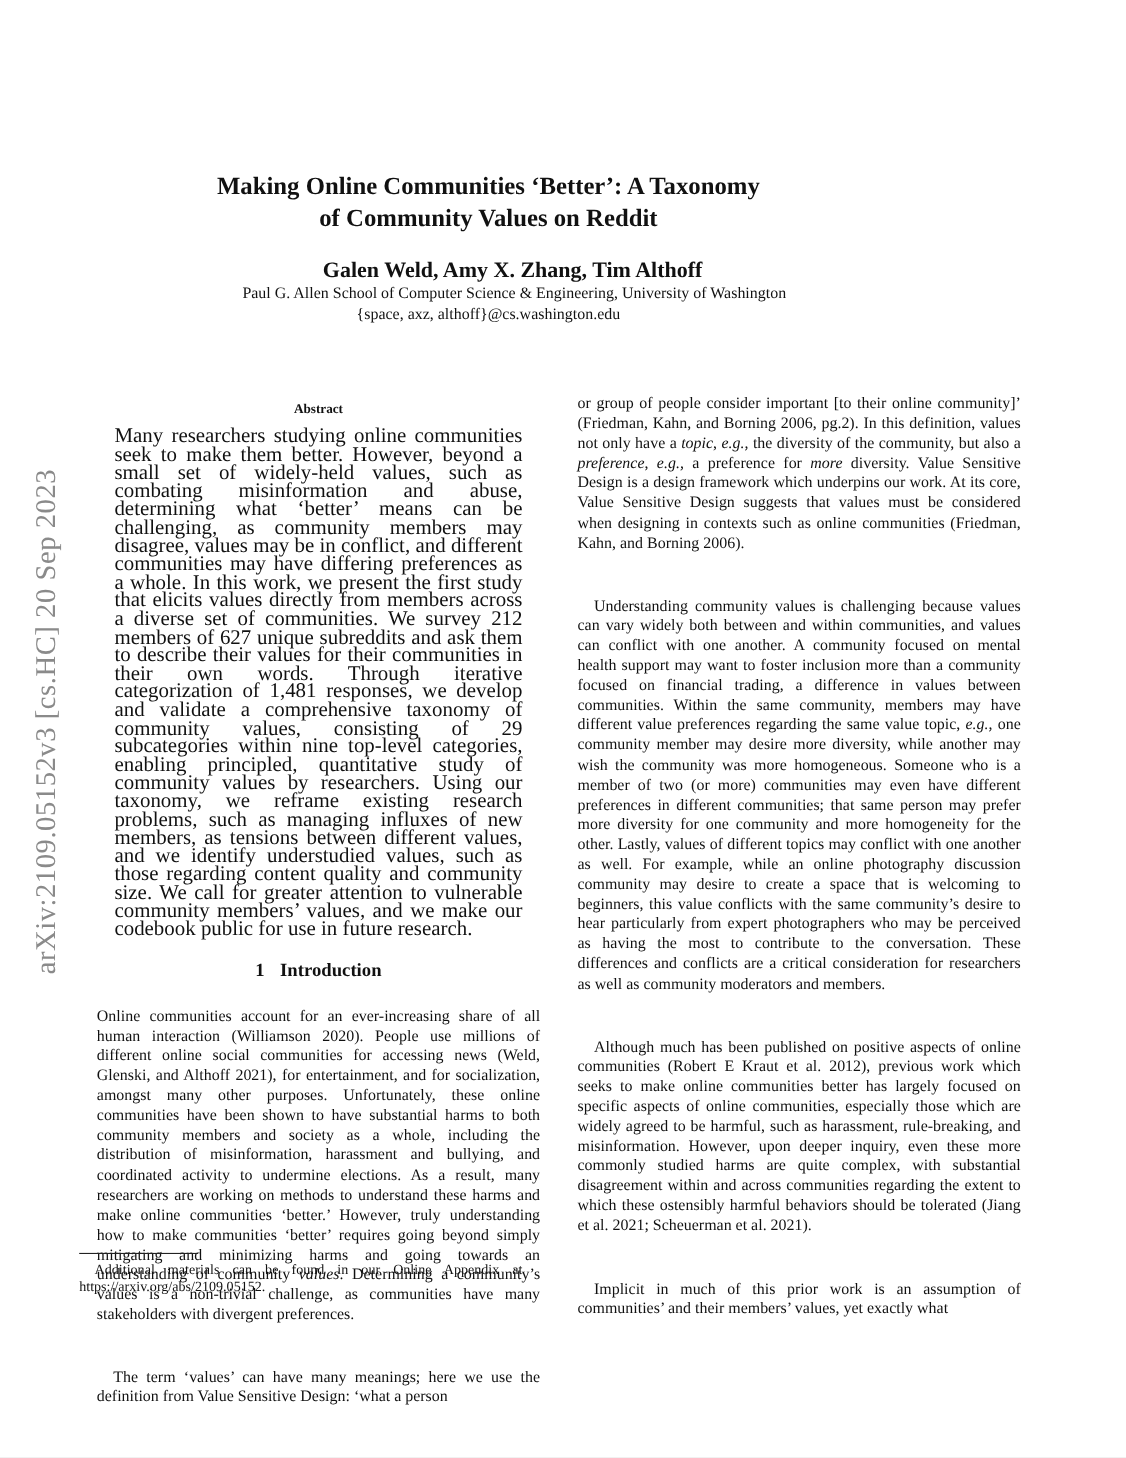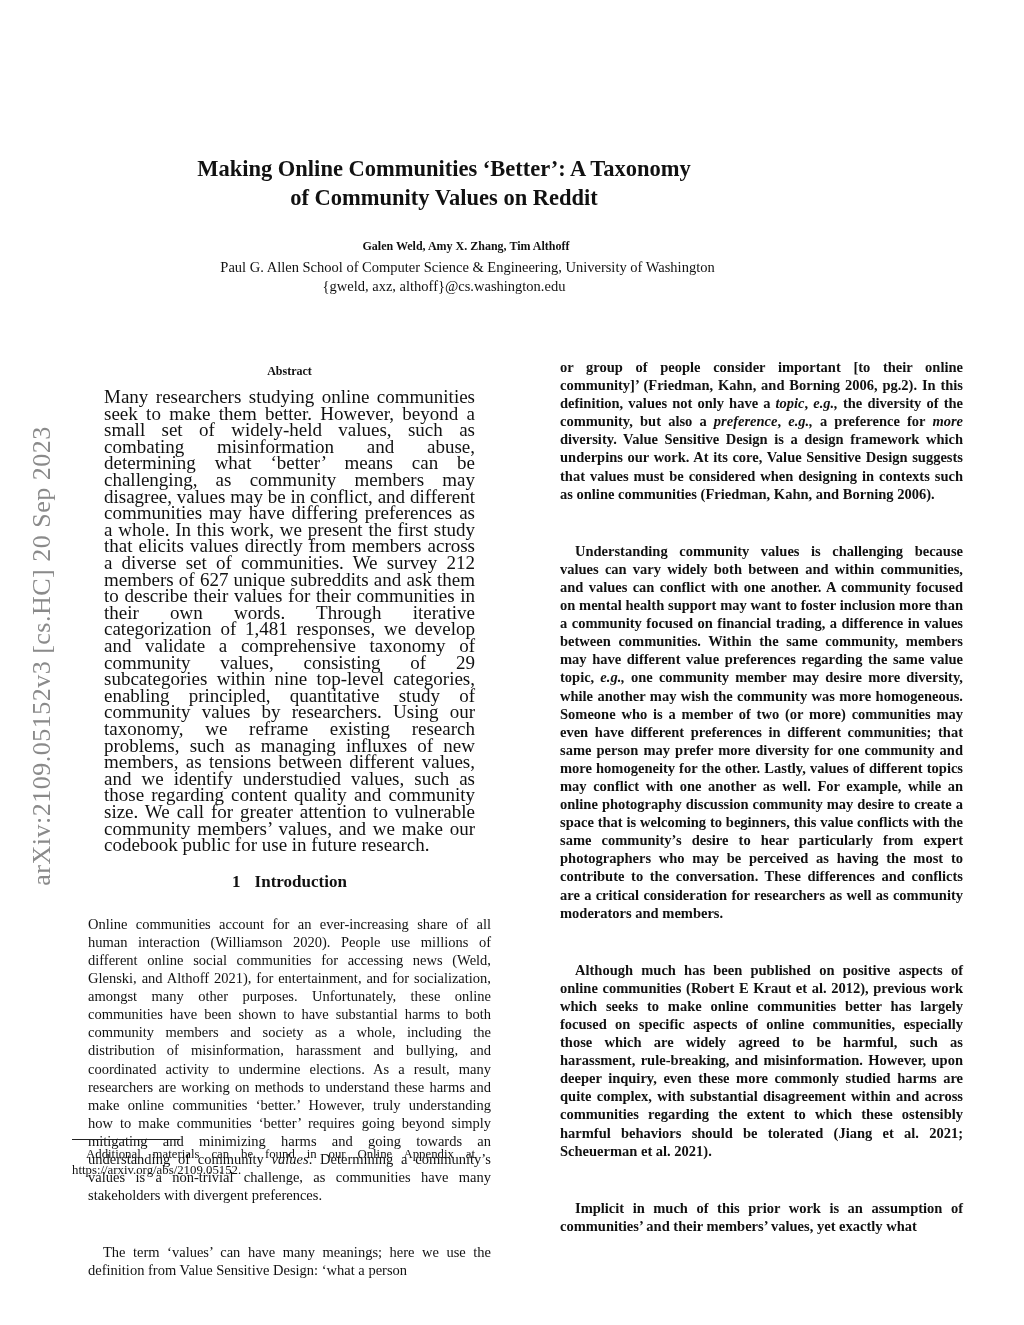--- a/index.html
+++ b/index.html
@@ -24,34 +24,34 @@
     color:#8a8a8a;
     letter-spacing:0.5px;
     white-space:nowrap;
   }
   .header {
     position:absolute;
     top:154px; left:0; width:888px;
     text-align:center;
   }
   .title { font-size:22.5px; font-weight:bold; line-height:29px; }
-  .authors { margin-top:24px; font-size:12px; font-weight:bold; line-height:20px;padding-left:44px; }
+  .authors { margin-top:24px; font-size:20px; font-weight:bold; line-height:20px;padding-left:44px; }
   .affiliation { margin-top:2px; font-size:14.5px; line-height:19px;margin-left:47px; }
   .email { font-size:14.5px; line-height:19px; }
 
   .col {
     position:absolute;
     top:358px;
     width:403px;
     text-align:justify;
     font-size:14.5px;
     line-height:18.1px;
   }
   .col-left  { left:88px; }
-  .col-right { left:560px;font-weight:bold; }
+  .col-right { left:525px; }
 
   .abstract-heading {
     text-align:center;
     font-weight:bold;
     font-size:12px;
     padding-top:4px;
     margin-bottom:9px;
   }
   .abstract-text {
     margin:0 16px;
@@ -100,21 +100,21 @@
 
   <div class="watermark">arXiv:2109.05152v3  [cs.HC]  20 Sep 2023</div>
 
   <div class="header">
     <div class="title">
       <div>Making Online Communities ‘Better’: A Taxonomy</div>
       <div>of Community Values on Reddit</div>
     </div>
     <div class="authors">Galen Weld, Amy X. Zhang, Tim Althoff</div>
     <div class="affiliation">Paul G. Allen School of Computer Science &amp; Engineering, University of Washington</div>
-    <div class="email">{gweld, axz, althoff}@cs.washington.edu</div>
+    <div class="email">{space, axz, althoff}@cs.washington.edu</div>
   </div>
 
   <div class="col col-left">
     <div class="abstract-heading">Abstract</div>
     <p class="abstract-text">Many researchers studying online communities seek to make them better. However, beyond a small set of widely-held values, such as combating misinformation and abuse, determining what ‘better’ means can be challenging, as community members may disagree, values may be in conflict, and different communities may have differing preferences as a whole. In this work, we present the first study that elicits values directly from members across a diverse set of communities. We survey 212 members of 627 unique subreddits and ask them to describe their values for their communities in their own words. Through iterative categorization of 1,481 responses, we develop and validate a comprehensive taxonomy of community values, consisting of 29 subcategories within nine top-level categories, enabling principled, quantitative study of community values by researchers. Using our taxonomy, we reframe existing research problems, such as managing influxes of new members, as tensions between different values, and we identify understudied values, such as those regarding content quality and community size. We call for greater attention to vulnerable community members’ values, and we make our codebook public for use in future research.</p>
 
     <div class="section-heading">
       <span class="section-number">1</span><span>Introduction</span>
     </div>
 

